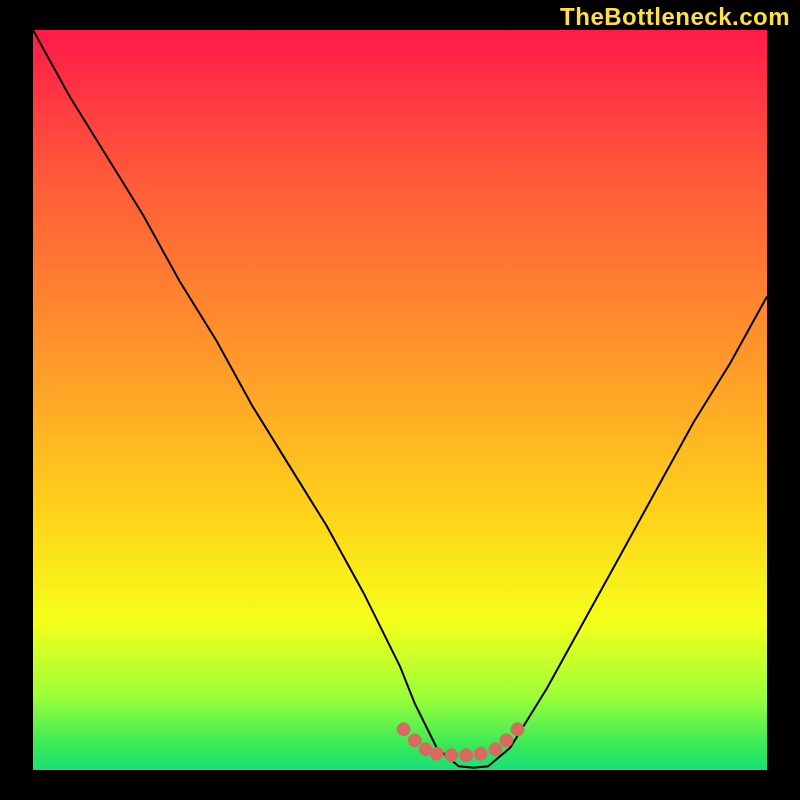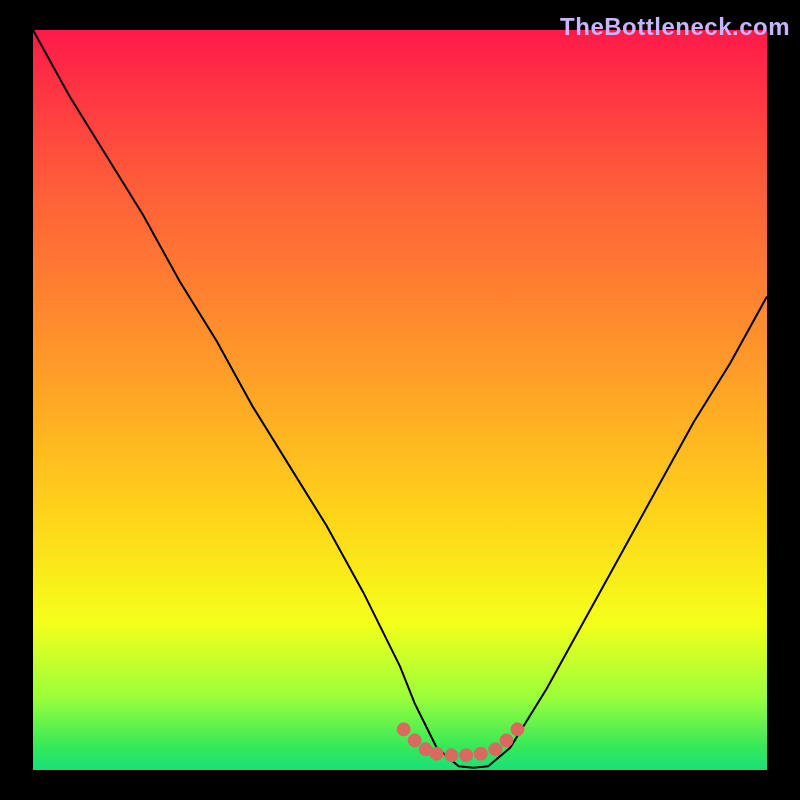--- a/index.html
+++ b/index.html
@@ -5,26 +5,26 @@
   html, body {
     margin: 0;
     padding: 0;
     width: 800px;
     height: 800px;
     background: #000000;
     overflow: hidden;
   }
   .watermark {
     position: absolute;
-    top: 13px;
+    top: 3px;
     right: 10px;
     font-family: Arial, Helvetica, sans-serif;
     font-size: 24px;
     font-weight: bold;
-    color: #c4b5fd;
+    color: #fde047;
     letter-spacing: 0.5px;
     z-index: 10;
   }
   svg.chart-svg {
     position: absolute;
     top: 0;
     left: 0;
   }
 </style>
 </head>

